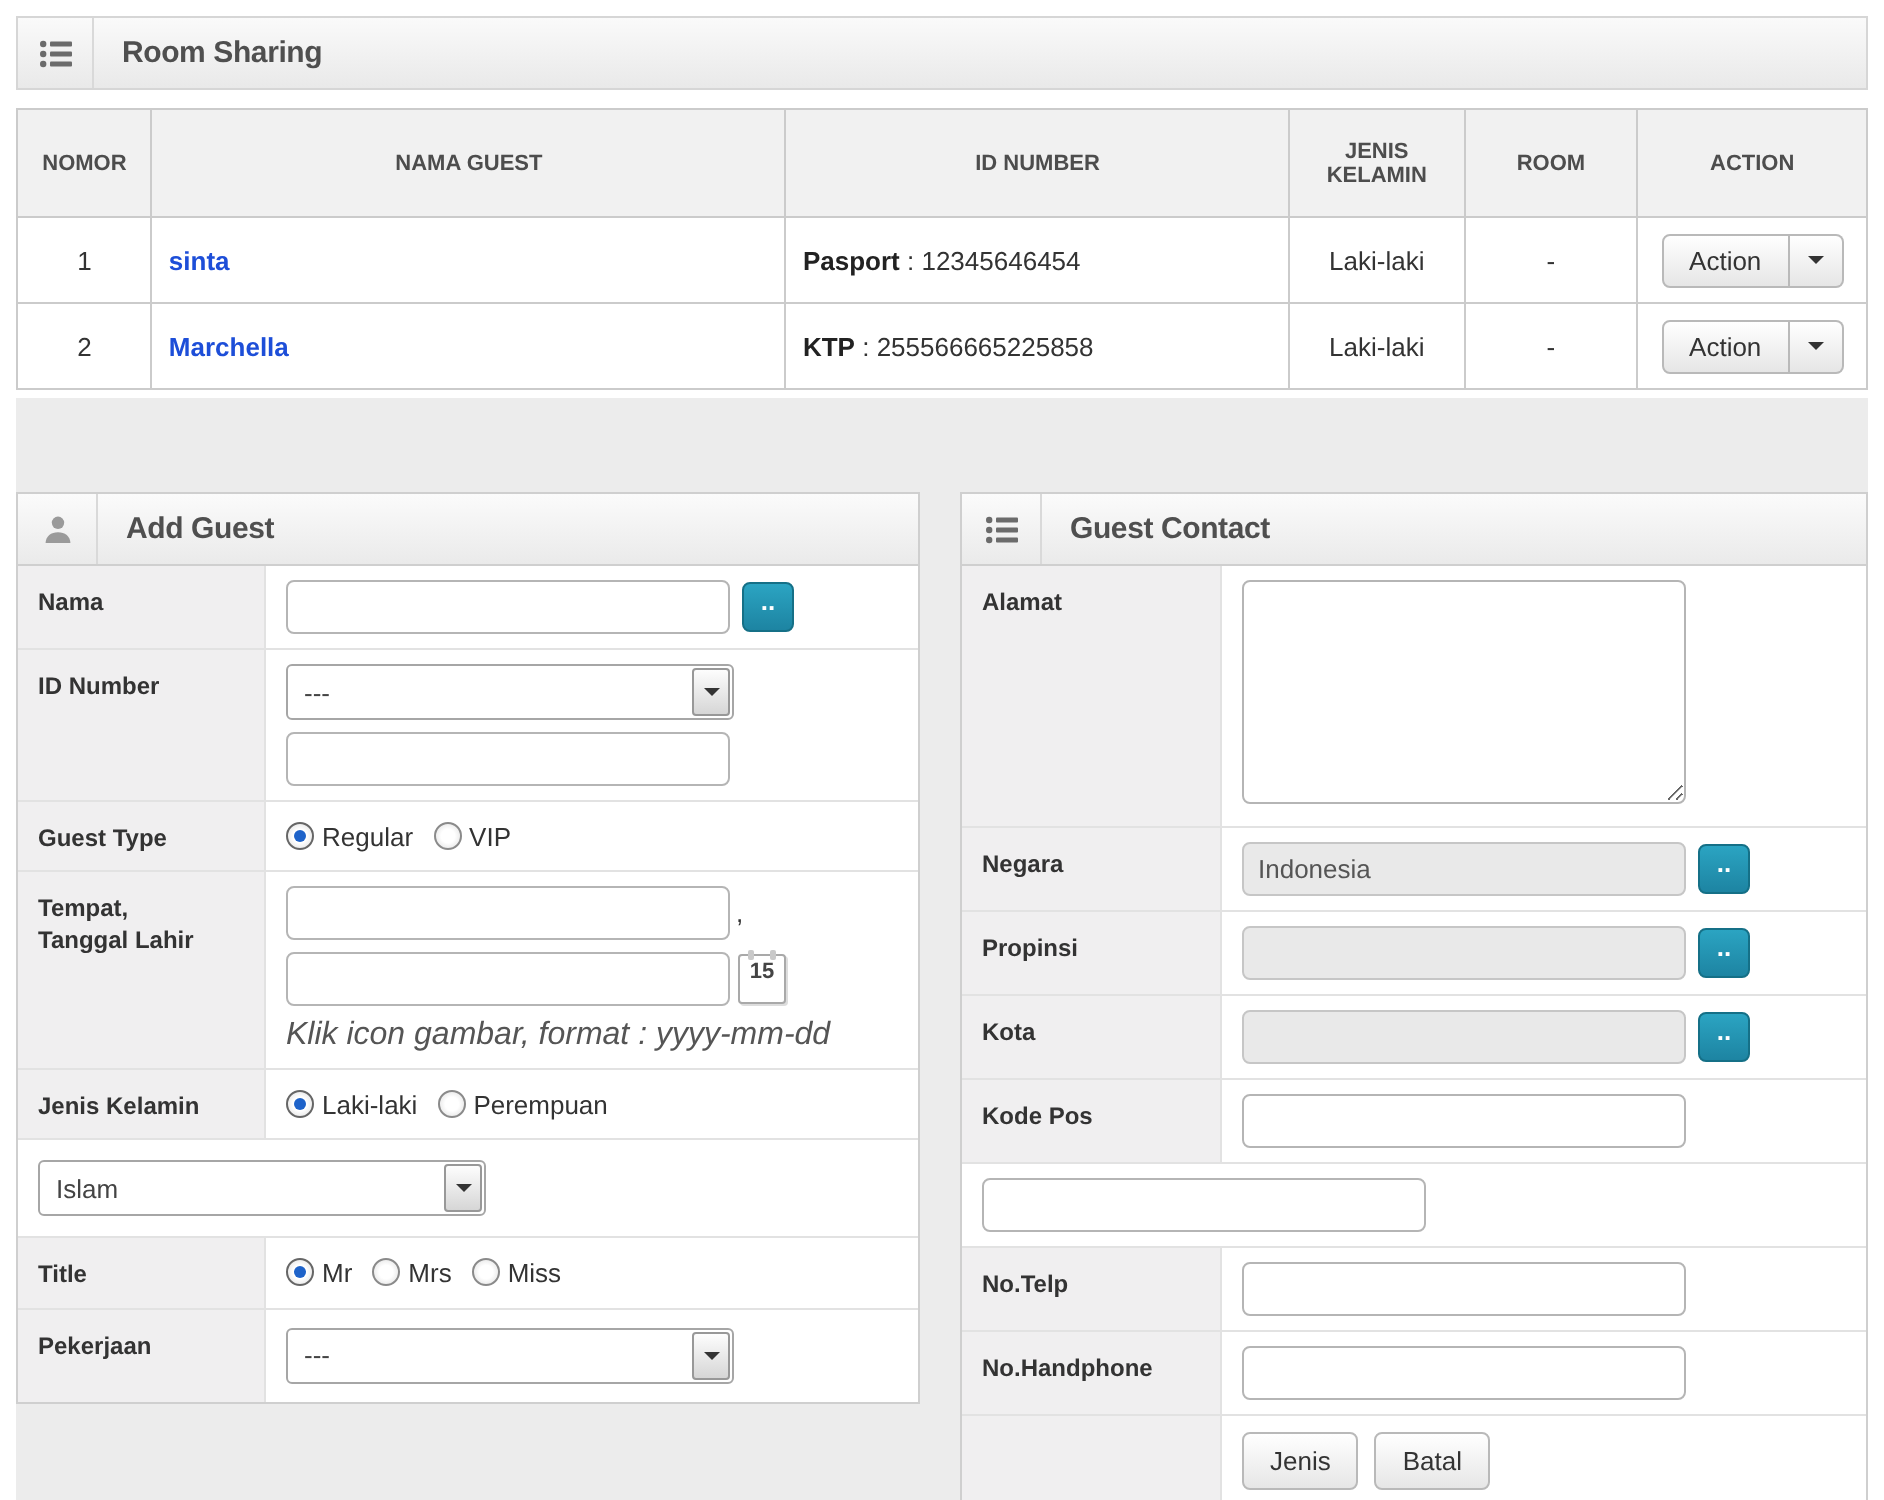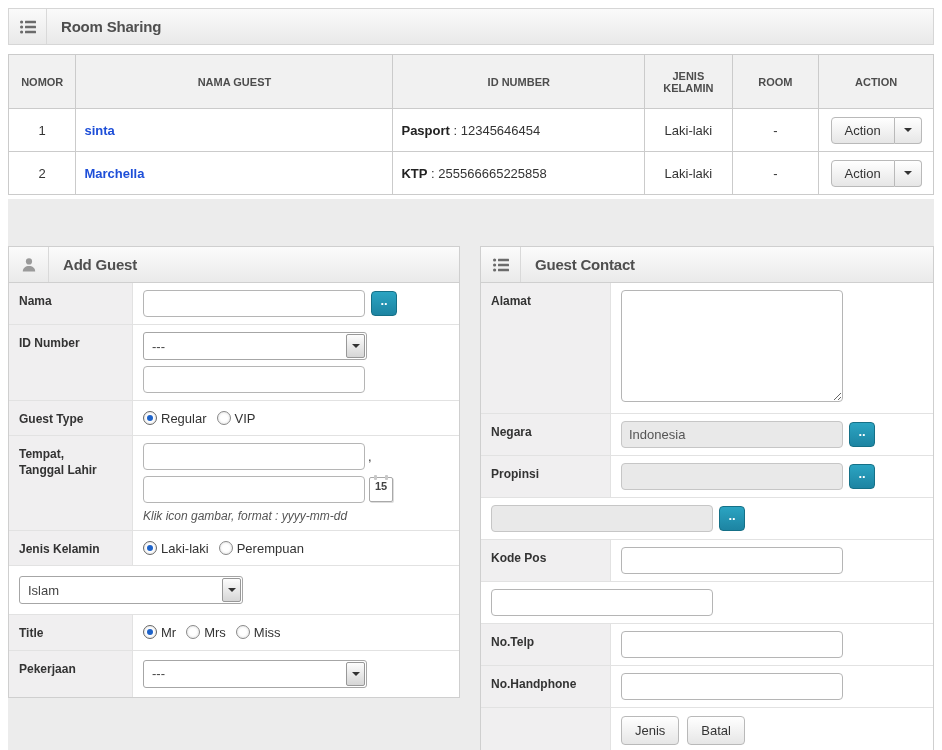--- a/index.html
+++ b/index.html
@@ -130,21 +130,21 @@
     width:24px; height:25px; background:#fff; border:1px solid #a9a9a9; border-radius:2px;
     position:relative; margin-left:4px; box-shadow:1px 1px 0 #ddd; cursor:pointer; flex:none;
   }
   .calendar .cal-top { height:5px; background:#e04f26; border-radius:1px 1px 0 0; }
   .calendar .pin {
     position:absolute; top:-3px; width:3px; height:5px; background:#c9c9c9; border-radius:1px;
   }
   .calendar .pin.p1 { left:4px; } .calendar .pin.p2 { right:4px; }
   .calendar .cal-day { font-size:11px; font-weight:bold; color:#444; text-align:center; line-height:16px; }
 
-  .hint { font-style:italic; color:#555; font-size:12px; width:100%; }
+  .hint { font-style:italic; color:#555; font-size:16px; width:100%; }
   .ttl-line { display:flex; align-items:center; width:100%; }
   .ttl-comma { margin-left:3px; color:#333; }
   .stack { display:flex; flex-direction:column; gap:6px; width:100%; }
 
   .btn-row-btn { padding:6px 13px; border-radius:4px; }
   .btn-gap { display:flex; gap:8px; }
 
   
   .svg-icon { display:block; }
 </style>
@@ -406,20 +406,21 @@
         <div class="form-label">Propinsi</div>
         <div class="form-field">
           <input class="text-input readonly" type="text" readonly="" value="" style="">
           <button class="browse-btn">
               <span>..</span>
             </button>
         </div>
       </div>
 
       <div class="form-row">
+        <div class="form-label">Kota</div>
         <div class="form-field">
           <input class="text-input readonly" type="text" readonly="" value="" style="">
           <button class="browse-btn">
               <span>..</span>
             </button>
         </div>
       </div>
 
       <div class="form-row">
         <div class="form-label">Kode Pos</div>

